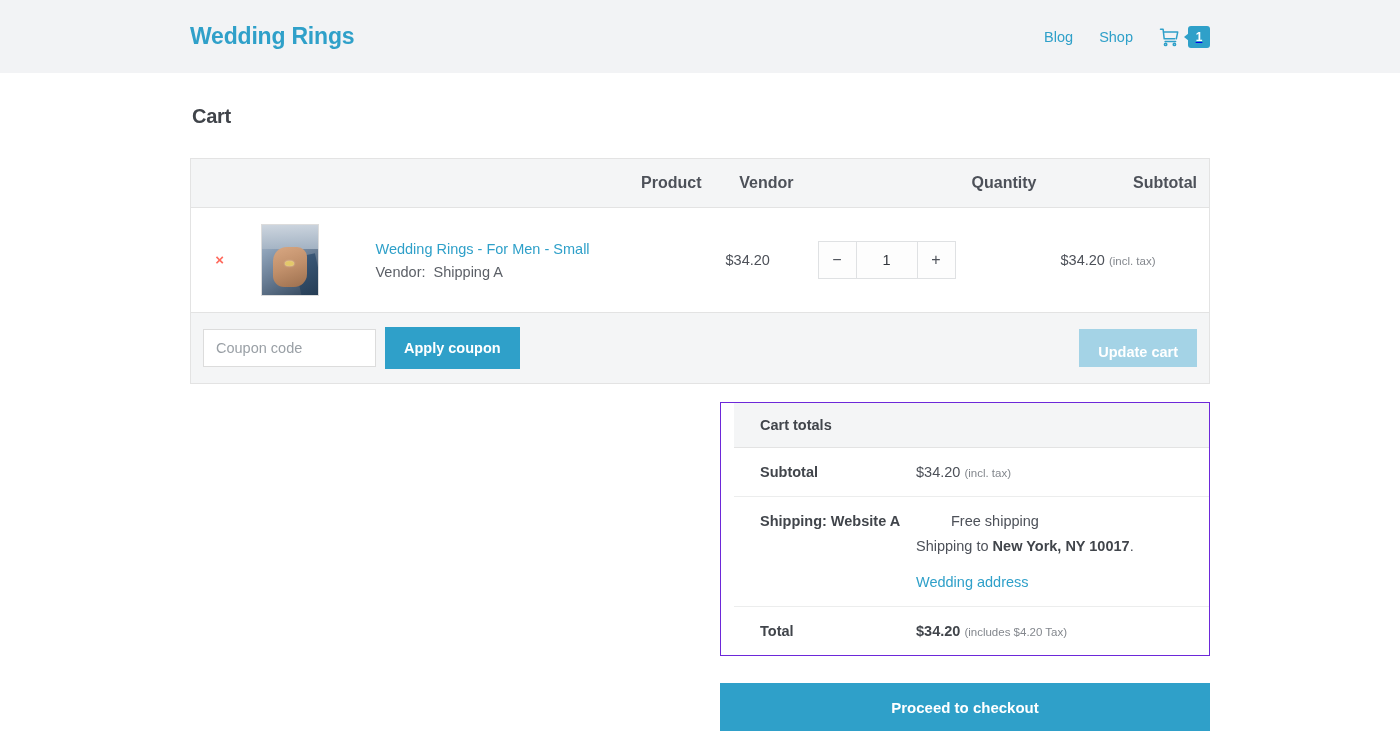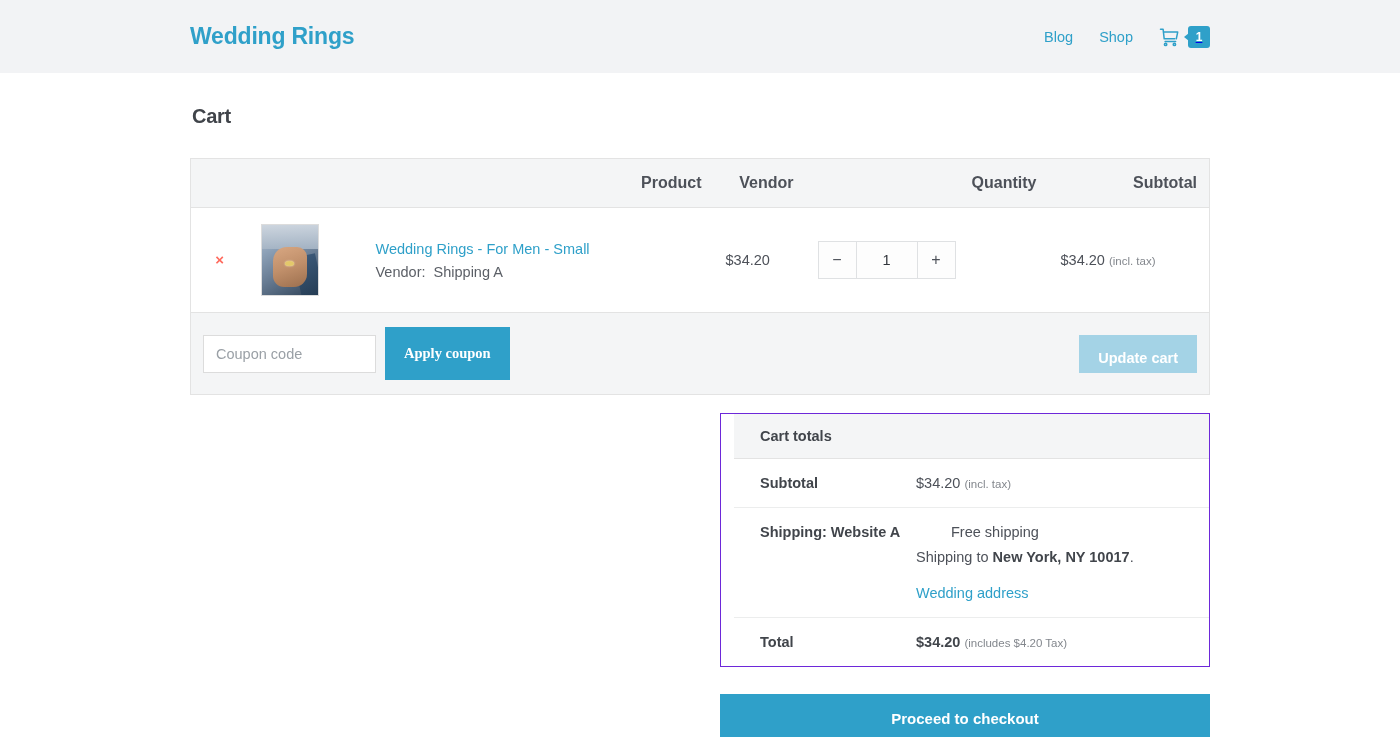--- a/index.html
+++ b/index.html
@@ -257,26 +257,25 @@
   }
   .coupon-input::placeholder { color: #9aa0a6; }
   .btn {
     border: none;
     font-family: "Liberation Sans", sans-serif;
     font-weight: bold;
     color: #ffffff;
     cursor: pointer;
   }
   .btn-apply {
-    height: 53px;
+    height: 42px;
     background: #2fa0c9;
     font-size: 14.5px;
     padding: 0 19px;
     margin-left: 9px;
-    font-family: Liberation Serif, serif;
   }
   .btn-update {
     height: 38px;
     background: #a4d3e6;
     font-size: 14.5px;
     padding: 15px 19px;
     cursor: default;
   }
 
   

